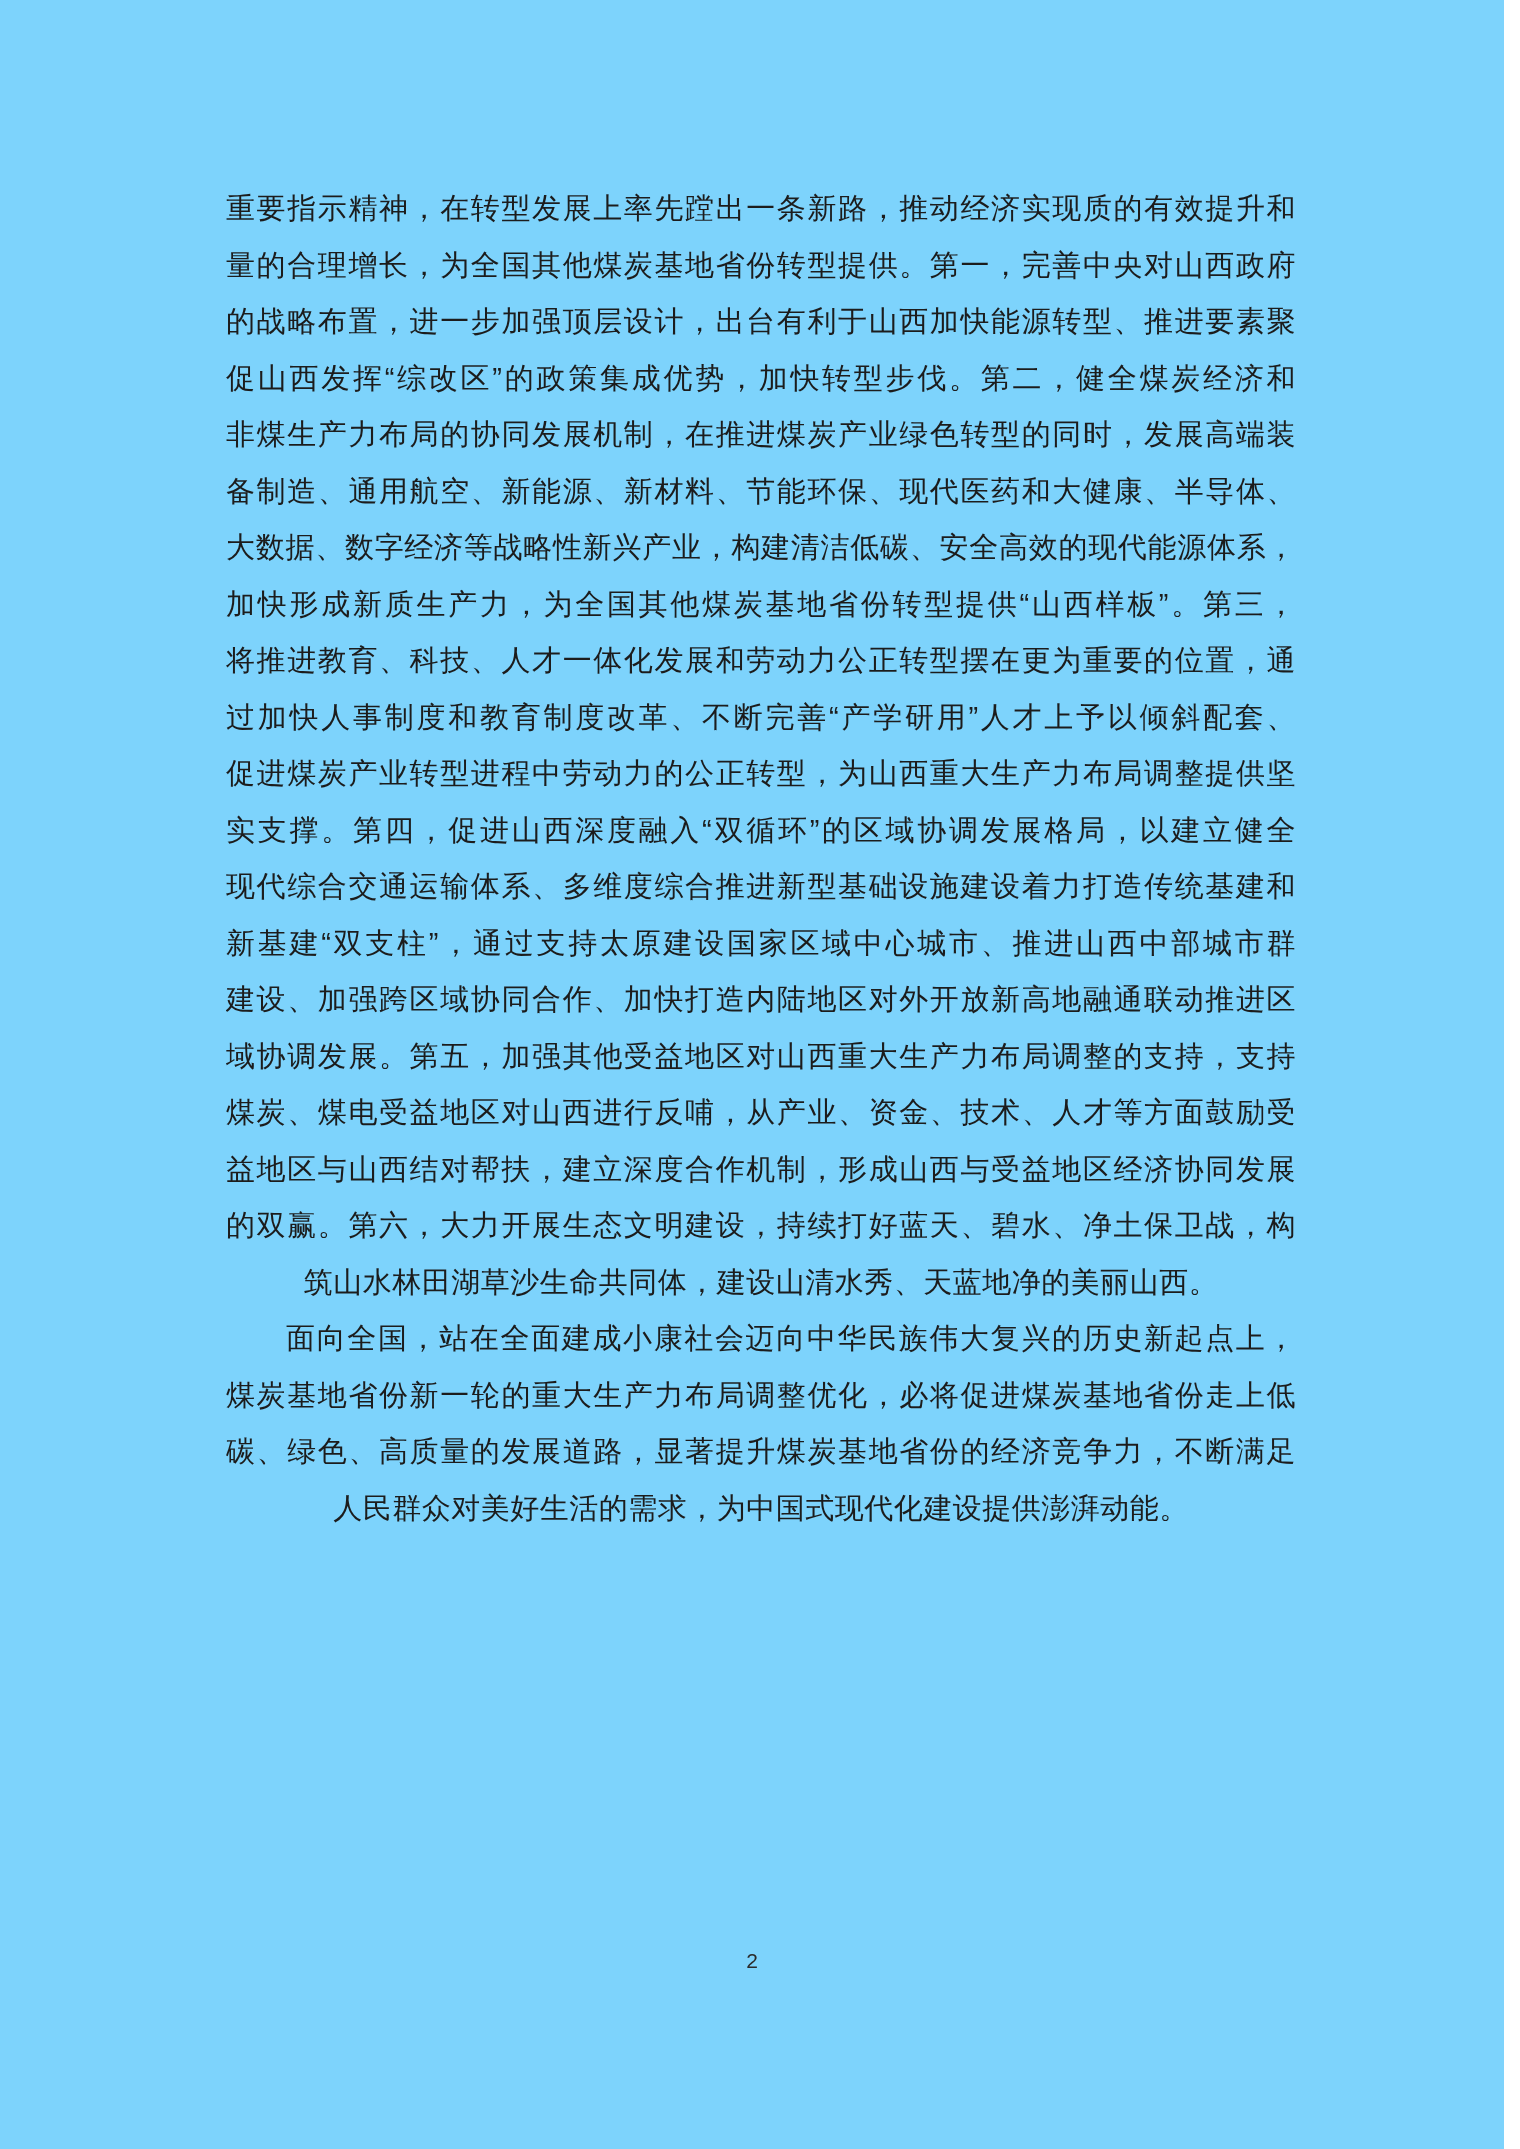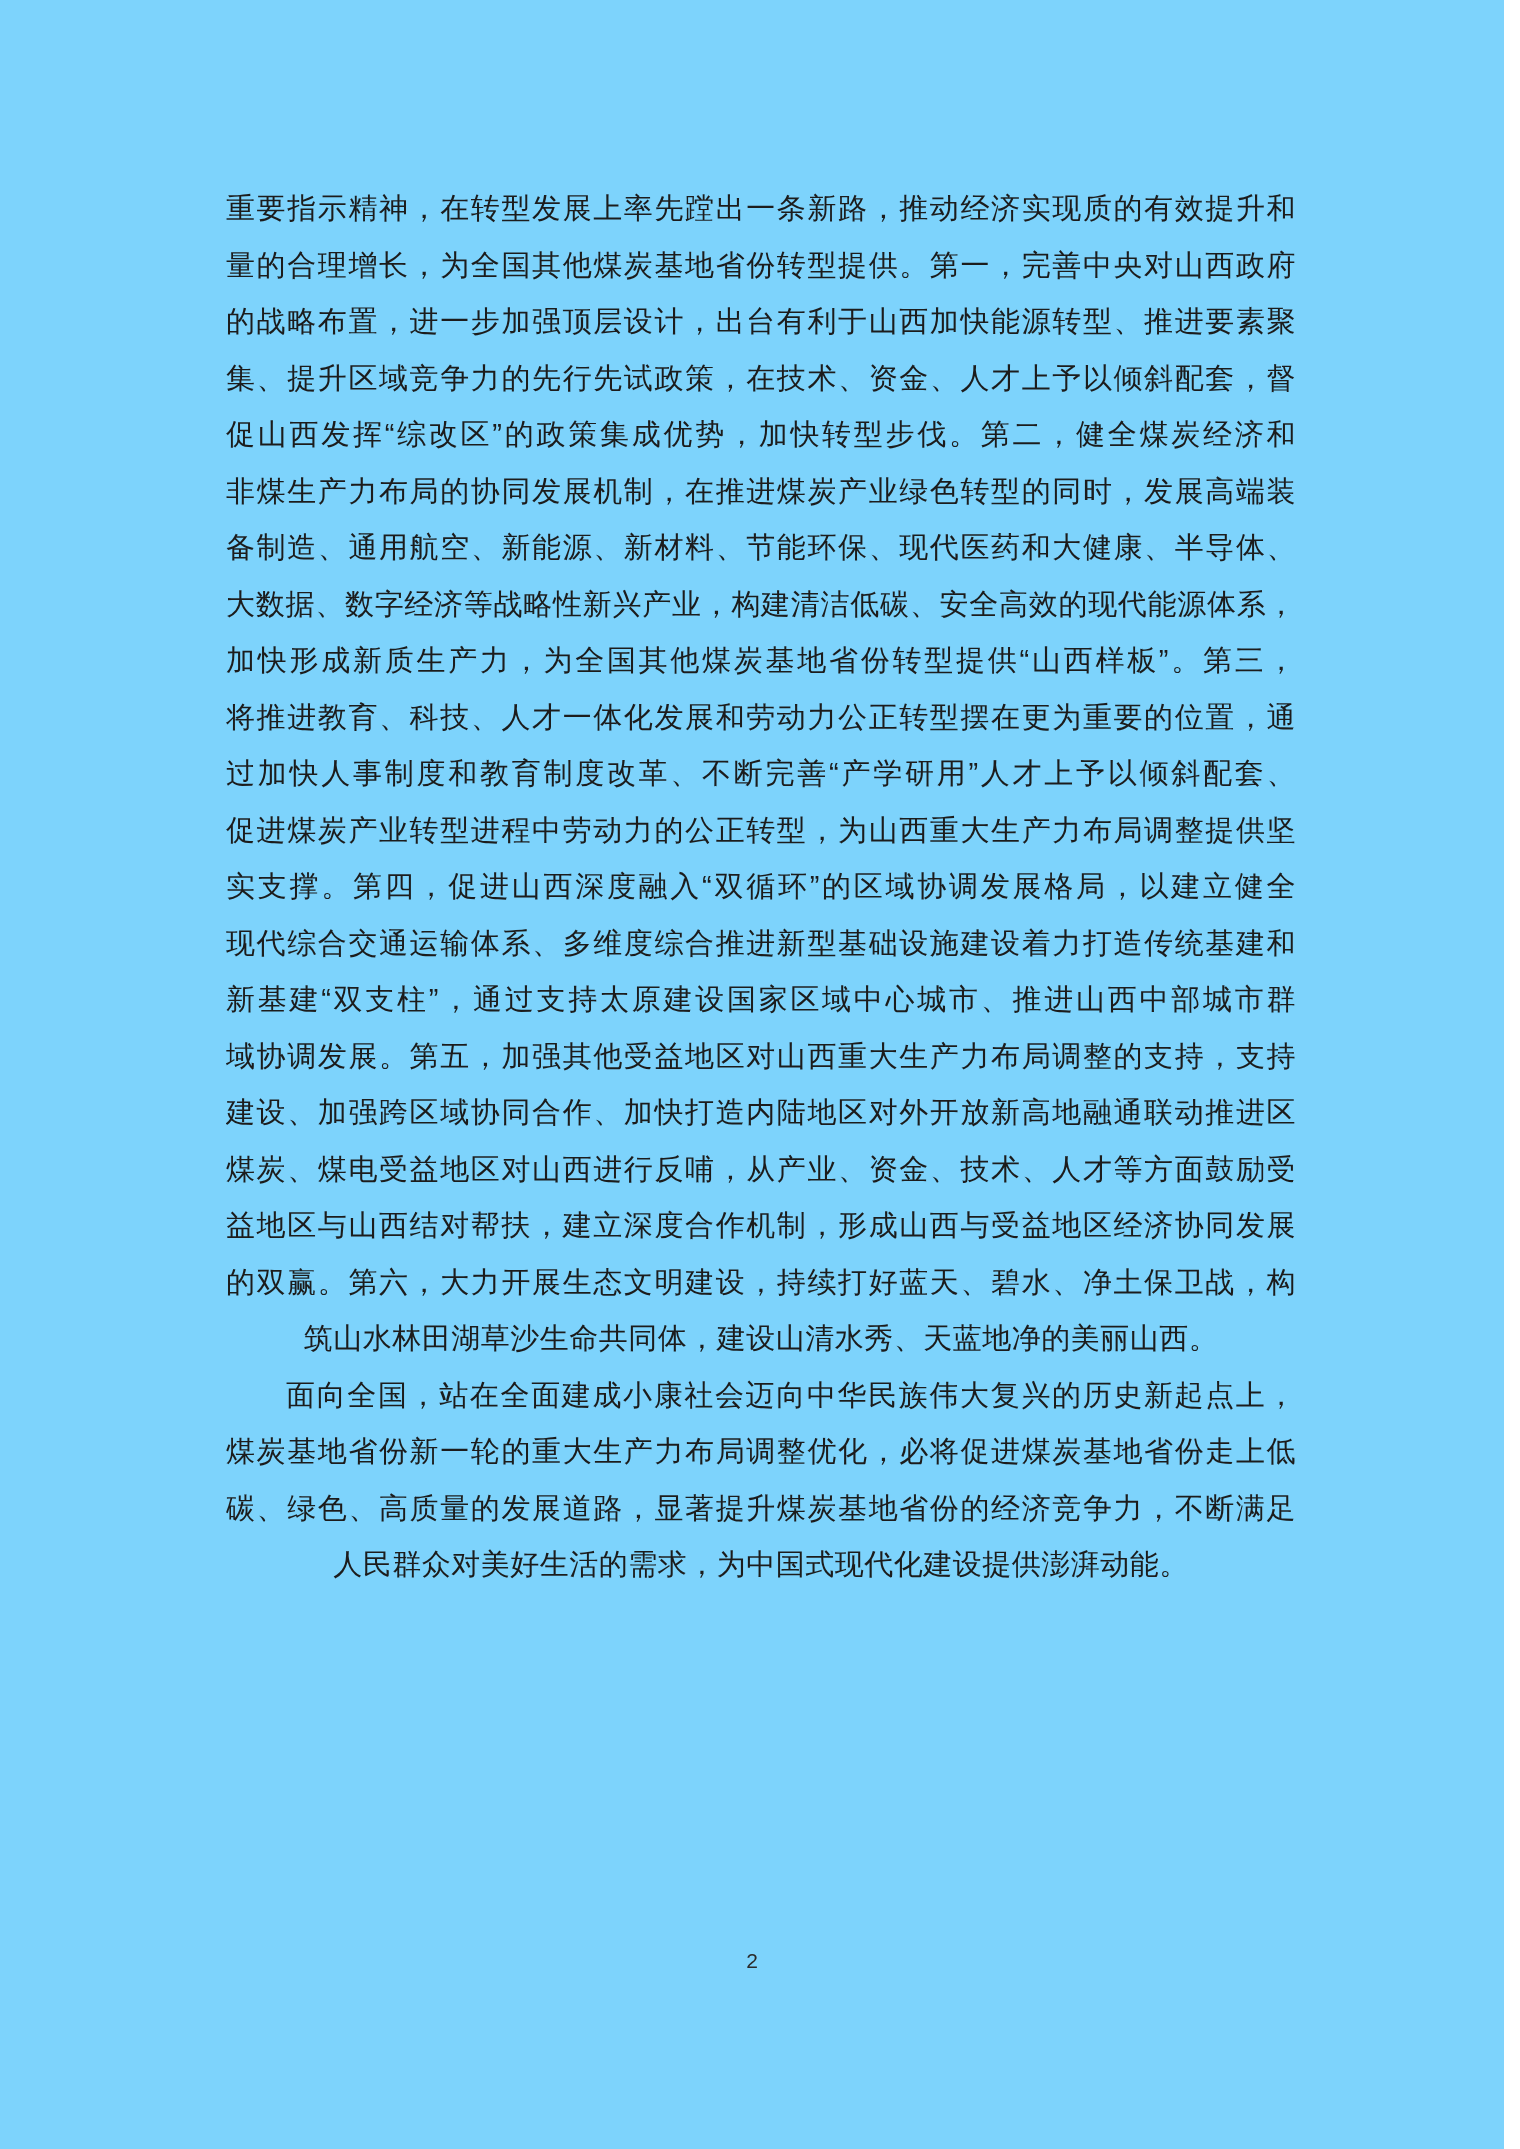--- a/index.html
+++ b/index.html
@@ -57,34 +57,33 @@
 </head>
 <body>
 
 <div class="page">
   <div class="text-block">
 
     <div class="para">
       <div class="line just">重要指示精神，在转型发展上率先蹚出一条新路，推动经济实现质的有效提升和</div>
       <div class="line just">量的合理增长，为全国其他煤炭基地省份转型提供。第一，完善中央对山西政府</div>
       <div class="line just">的战略布置，进一步加强顶层设计，出台有利于山西加快能源转型、推进要素聚</div>
-      <div class="line just">集、提升区域竞争力的先行先试政策，在技术、资金、人才上予以倾斜配套，督</div>
       <div class="line just">促山西发挥“综改区”的政策集成优势，加快转型步伐。第二，健全煤炭经济和</div>
       <div class="line just">非煤生产力布局的协同发展机制，在推进煤炭产业绿色转型的同时，发展高端装</div>
       <div class="line just">备制造、通用航空、新能源、新材料、节能环保、现代医药和大健康、半导体、</div>
       <div class="line just">大数据、数字经济等战略性新兴产业，构建清洁低碳、安全高效的现代能源体系，</div>
       <div class="line just">加快形成新质生产力，为全国其他煤炭基地省份转型提供“山西样板”。第三，</div>
       <div class="line just">将推进教育、科技、人才一体化发展和劳动力公正转型摆在更为重要的位置，通</div>
       <div class="line just">过加快人事制度和教育制度改革、不断完善“产学研用”人才上予以倾斜配套、</div>
       <div class="line just">促进煤炭产业转型进程中劳动力的公正转型，为山西重大生产力布局调整提供坚</div>
       <div class="line just">实支撑。第四，促进山西深度融入“双循环”的区域协调发展格局，以建立健全</div>
       <div class="line just">现代综合交通运输体系、多维度综合推进新型基础设施建设着力打造传统基建和</div>
       <div class="line just">新基建“双支柱”，通过支持太原建设国家区域中心城市、推进山西中部城市群</div>
+      <div class="line just">建设、加强跨区域协同合作、加快打造内陆地区对外开放新高地融通联动推进区</div>
       <div class="line just">域协调发展。第五，加强其他受益地区对山西重大生产力布局调整的支持，支持</div>
-      <div class="line just">建设、加强跨区域协同合作、加快打造内陆地区对外开放新高地融通联动推进区</div>
       <div class="line just">煤炭、煤电受益地区对山西进行反哺，从产业、资金、技术、人才等方面鼓励受</div>
       <div class="line just">益地区与山西结对帮扶，建立深度合作机制，形成山西与受益地区经济协同发展</div>
       <div class="line just">的双赢。第六，大力开展生态文明建设，持续打好蓝天、碧水、净土保卫战，构</div>
       <div class="line">筑山水林田湖草沙生命共同体，建设山清水秀、天蓝地净的美丽山西。</div>
     </div>
 
     <div class="para">
       <div class="line just indent">面向全国，站在全面建成小康社会迈向中华民族伟大复兴的历史新起点上，</div>
       <div class="line just">煤炭基地省份新一轮的重大生产力布局调整优化，必将促进煤炭基地省份走上低</div>
       <div class="line just">碳、绿色、高质量的发展道路，显著提升煤炭基地省份的经济竞争力，不断满足</div>

